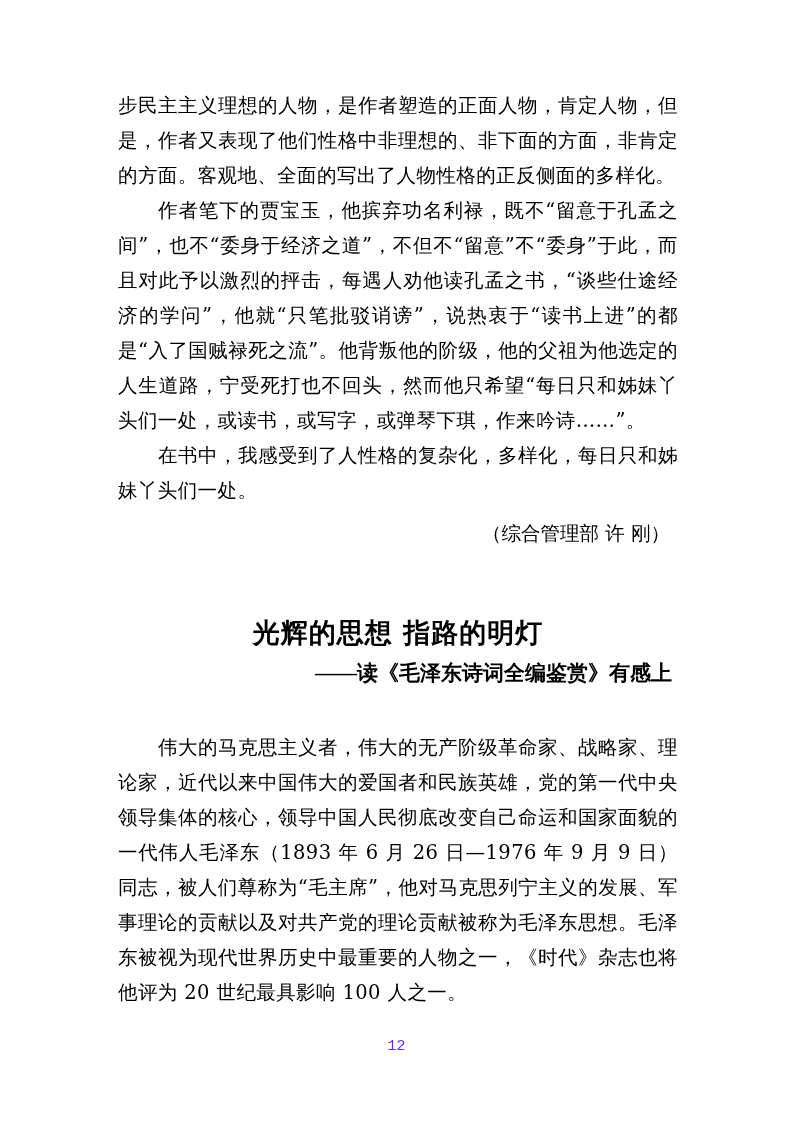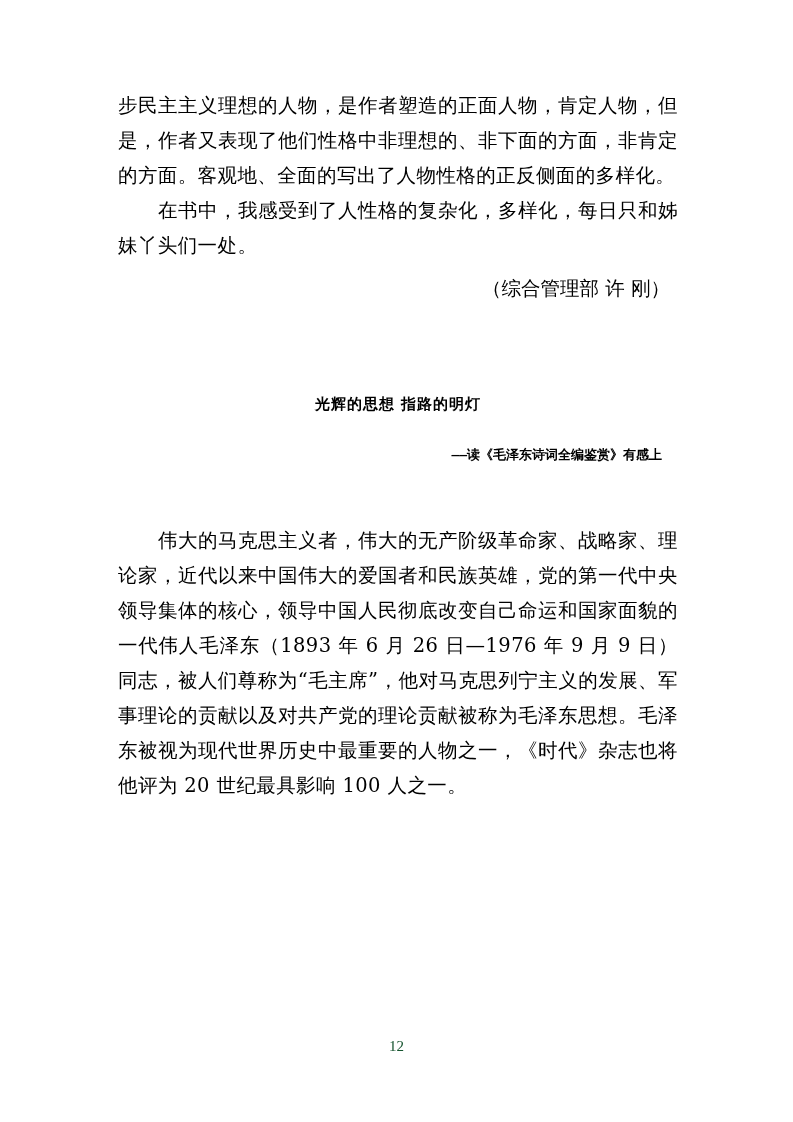--- a/index.html
+++ b/index.html
@@ -42,56 +42,57 @@
   }
   .signature {
     font-size: 19.5px;
     line-height: 35px;
     text-align: right;
     margin: 8px;
     font-family: "DejaVu Serif", "Liberation Serif", serif;
   }
   .article-title {
     text-align: center;
-    font-size: 15px;
+    font-size: 27px;
     font-weight: bold;
     line-height: 35px;
-    margin: 17px;
+    margin: 0;
     letter-spacing: 1px;
     font-family: "DejaVu Serif", "Liberation Serif", serif;
   }
   .article-subtitle {
     text-align: right;
-    font-size: 13px;
+    font-size: 21px;
     line-height: 34px;
-    margin: 16px;
+    margin: 6px;
     font-weight: bold;
-    font-family: Liberation Mono, monospace;
+    font-family: Liberation Serif, serif;
   }
   .gap-big { height: 56px; }
   .gap-mid { height: 34px; }
   .page-number {
     position: absolute;
     left: 0;
     top: 1038px;
     width: 793px;
     text-align: center;
     font-size: 15px;
-    font-family: Liberation Serif, serif;
-    color: #14532d;
+    font-family: Liberation Mono, monospace;
+    color: #6d28d9;
   }
 </style>
 </head>
 <body>
 
 <div class="page">
 
   <div class="content">
 
     <p class="para">步民主主义理想的人物，是作者塑造的正面人物，肯定人物，但是，作者又表现了他们性格中非理想的、非下面的方面，非肯定的方面。客观地、全面的写出了人物性格的正反侧面的多样化。</p>
+    <p class="para indent">作者笔下的贾宝玉，他摈弃功名利禄，既不“留意于孔孟之间”，也不“委身于经济之道”，不但不“留意”不“委身”于此，而且对此予以激烈的抨击，每遇人劝他读孔孟之书，“谈些仕途经济的学问”，他就“只笔批驳诮谤”，说热衷于“读书上进”的都是“入了国贼禄死之流”。他背叛他的阶级，他的父祖为他选定的人生道路，宁受死打也不回头，然而他只希望“每日只和姊妹丫头们一处，或读书，或写字，或弹琴下琪，作来吟诗……”。</p>
     <p class="para indent">在书中，我感受到了人性格的复杂化，多样化，每日只和姊妹丫头们一处。</p>
     <p class="signature">（综合管理部  许  刚）</p>
 
     <div class="gap-big"></div>
 
     <h1 class="article-title">光辉的思想  指路的明灯</h1>
     <p class="article-subtitle">——读《毛泽东诗词全编鉴赏》有感上</p>
 
     <div class="gap-mid"></div>
 

